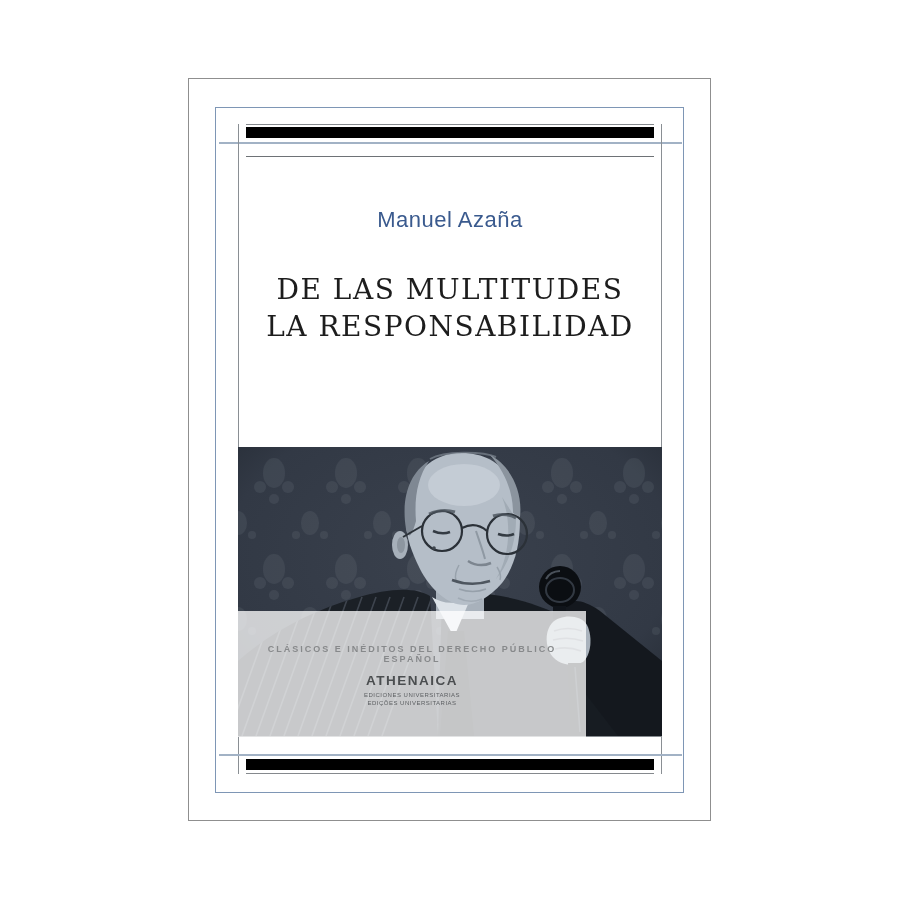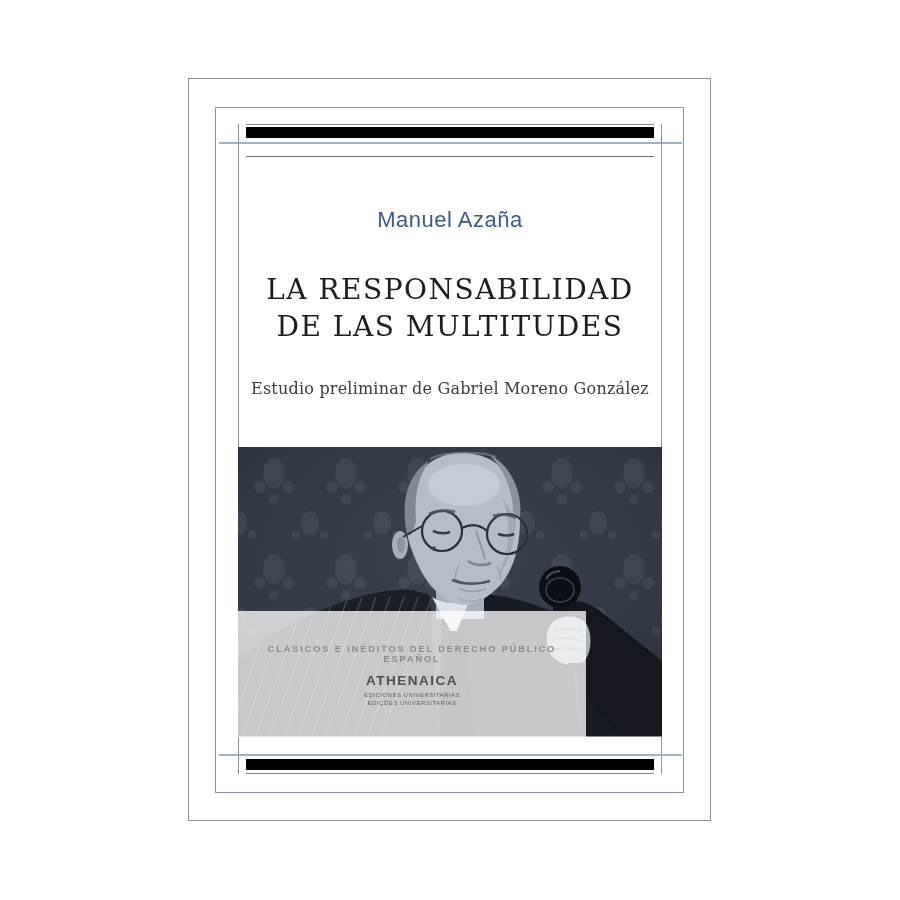--- a/index.html
+++ b/index.html
@@ -51,25 +51,24 @@
   <div class="abs rule-top-gray"></div>
   <div class="abs bar-top"></div>
   <div class="abs rule-top-blue"></div>
   <div class="abs rule-top-gray2"></div>
   <div class="abs vrule-left"></div>
   <div class="abs vrule-right"></div>
 
   <div class="abs author">Manuel Azaña</div>
 
   <div class="abs title">
+    <div>DE LAS MULTITUDES</div>
     <div>LA RESPONSABILIDAD</div>
-    <div>DE LAS MULTITUDES</div>
   </div>
 
-  <div class="abs subtitle">Estudio preliminar de Gabriel Moreno González</div>
 
   <div class="abs photo">
     <svg width="424" height="289" viewBox="0 0 424 289" xmlns="http://www.w3.org/2000/svg">
       <defs>
         <radialGradient id="vig" cx="50%" cy="38%" r="75%">
           <stop offset="0%" stop-color="#3a414d"></stop>
           <stop offset="70%" stop-color="#323945"></stop>
           <stop offset="100%" stop-color="#232932"></stop>
         </radialGradient>
         <pattern id="damask" width="72" height="96" patternUnits="userSpaceOnUse">

